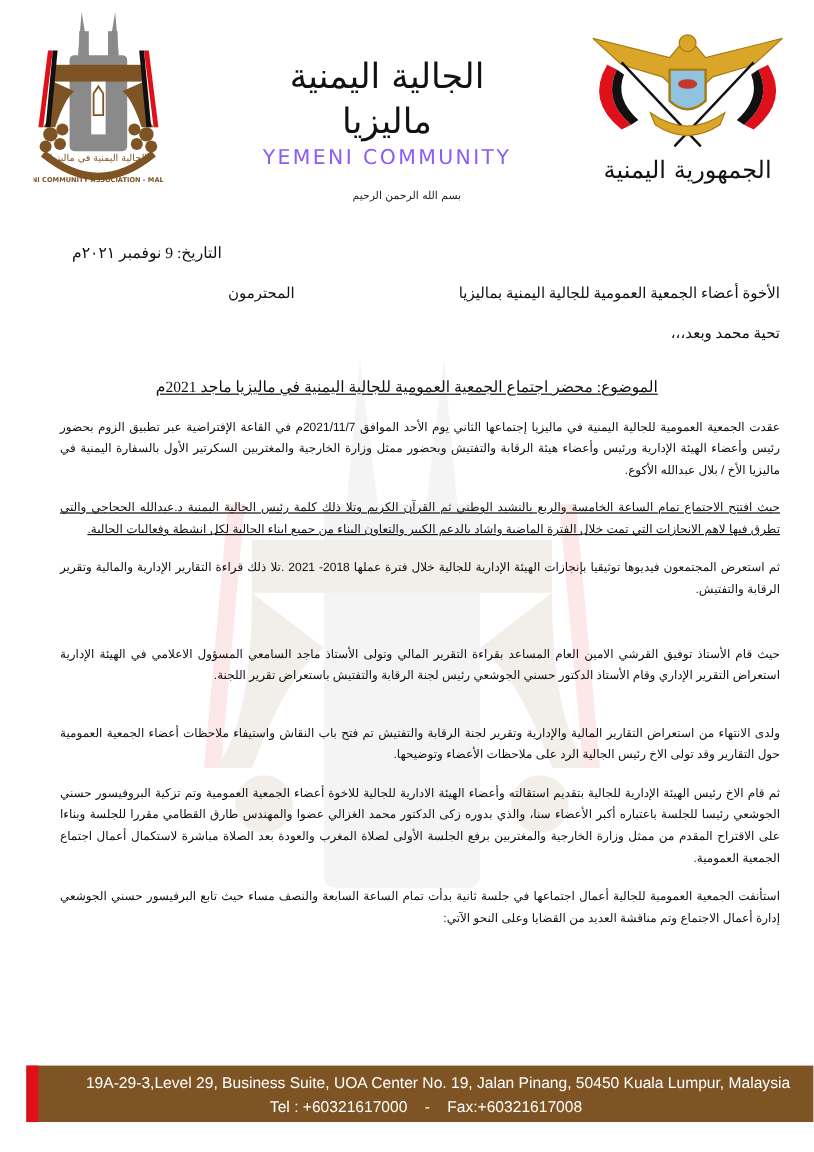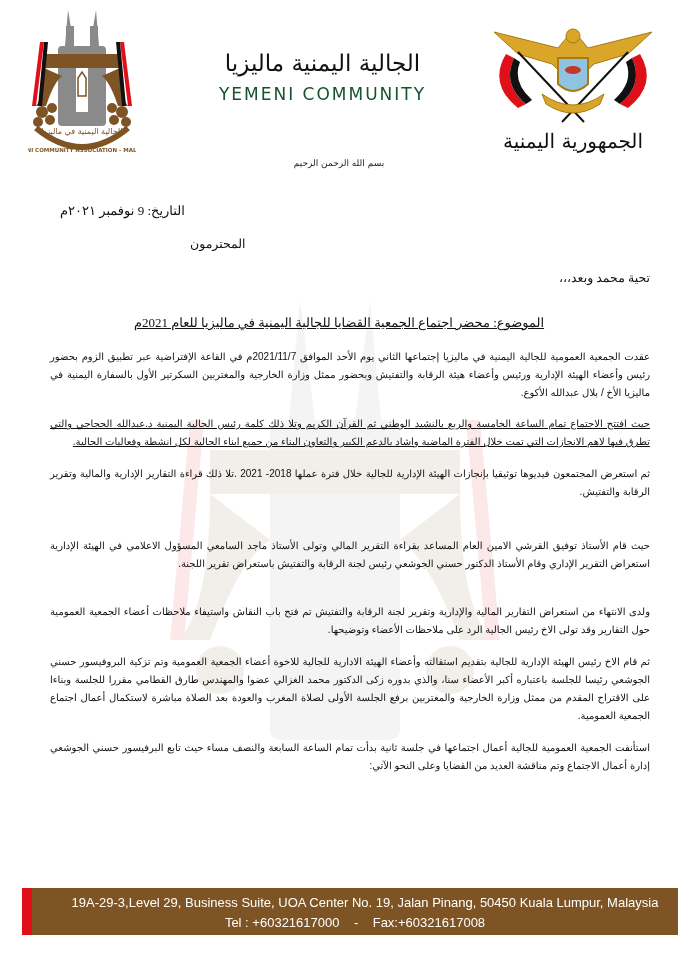--- a/index.html
+++ b/index.html
@@ -4,22 +4,22 @@
 <style>
   html, body { margin: 0; padding: 0; }
   body {
     width: 678px; height: 960px; background: #ffffff; position: relative; overflow: hidden;
     font-family: "DejaVu Sans", sans-serif; color: #111;
   }
   .header { position: absolute; top: 0; left: 0; width: 678px; height: 175px; }
   .logo-left { position: absolute; left: 28px; top: 6px; width: 108px; height: 150px; }
   .logo-right { position: absolute; left: 488px; top: 24px; width: 170px; height: 130px; }
   .brand { position: absolute; left: 205px; top: 44px; width: 235px; text-align: center; }
-  .brand-ar { font-family: "DejaVu Serif", serif; font-size: 23px; line-height: 38px; color: #111; direction: rtl; }
-  .brand-en1 { font-family: "DejaVu Sans", sans-serif; font-size: 17px; letter-spacing: 2px; line-height: 20px; color: #14532d; margin-top: 2px; }
+  .brand-ar { font-family: "DejaVu Serif", serif; font-size: 29px; line-height: 38px; color: #111; direction: rtl; }
+  .brand-en1 { font-family: "DejaVu Sans", sans-serif; font-size: 17px; letter-spacing: 2px; line-height: 20px; color: #8b5cf6; margin-top: 2px; }
   .brand-en2 { font-family: "DejaVu Sans", sans-serif; font-size: 17px; letter-spacing: 0.4px; line-height: 20px; color: #222; }
   .basmala { position: absolute; top: 158px; left: 0; width: 678px; text-align: center; font-size: 9px; color: #222; direction: rtl; font-family: "DejaVu Serif", serif; }
 
   .watermark { position: absolute; left: 170px; top: 300px; width: 330px; height: 520px; opacity: 0.09; }
 
   .doc { position: absolute; left: 50px; width: 600px; direction: rtl; text-align: right; }
   .date { position: absolute; top: 203px; left: 60px; font-size: 13px; font-family: "Liberation Serif", serif; direction: rtl; }
   .addr { top: 236px; font-size: 12.5px; font-family: "Liberation Serif", serif; }
   .addr .respect { position: absolute; left: 140px; top: 0; }
   .greet { top: 270px; font-size: 12.5px; font-family: "Liberation Serif", serif; }
@@ -119,27 +119,28 @@
   <path d="M290 194 Q290 300 320 340 L290 340 Q260 260 230 240 Z" fill="#7e5424"></path>
   <polygon points="20,120 0,340 14,340 34,120" fill="#e0101b"></polygon>
   <polygon points="310,120 330,340 316,340 296,120" fill="#e0101b"></polygon>
   <circle cx="50" cy="370" r="24" fill="#7e5424"></circle>
   <circle cx="280" cy="370" r="24" fill="#7e5424"></circle>
 </svg>
 
 <div class="date">التاريخ: 9 نوفمبر ٢٠٢١م</div>
 
 <div class="doc addr">
+  <span>الأخوة أعضاء الجمعية العمومية للجالية اليمنية بماليزيا</span>
   <span class="respect">المحترمون</span>
 </div>
 
 <div class="doc greet">تحية محمد وبعد،،،</div>
 
 <div class="subject">
-  <span>الموضوع: محضر اجتماع الجمعية القضايا للجالية اليمنية في ماليزيا للعام 2021م</span>
+  <span>الموضوع: محضر اجتماع الجمعية العمومية للجالية اليمنية في ماليزيا ماجد 2021م</span>
 </div>
 
 <p class="doc para p1" style="margin:0">عقدت الجمعية العمومية للجالية اليمنية في ماليزيا إجتماعها الثاني يوم الأحد الموافق 2021/11/7م في القاعة الإفتراضية عبر تطبيق الزوم بحضور رئيس وأعضاء الهيئة الإدارية ورئيس وأعضاء هيئة الرقابة والتفتيش وبحضور ممثل وزارة الخارجية والمغتربين السكرتير الأول بالسفارة اليمنية في ماليزيا الأخ / بلال عبدالله الأكوع.</p>
 <p class="doc para p2" style="margin:0">حيث افتتح الاجتماع تمام الساعة الخامسة والربع بالنشيد الوطني ثم القرآن الكريم وتلا ذلك كلمة رئيس الجالية اليمنية د.عبدالله الحجاجي والتي تطرق فيها لاهم الانجازات التي تمت خلال الفترة الماضية واشاد بالدعم الكبير والتعاون البناء من جميع ابناء الجالية لكل انشطة وفعاليات الجالية.</p>
 <p class="doc para p3" style="margin:0">ثم استعرض المجتمعون فيديوها توثيقيا بإنجازات الهيئة الإدارية للجالية خلال فترة عملها 2018- 2021 .تلا ذلك قراءة التقارير الإدارية والمالية وتقرير الرقابة والتفتيش.</p>
 <p class="doc para p4" style="margin:0">حيث قام الأستاذ توفيق القرشي الامين العام المساعد بقراءة التقرير المالي وتولى الأستاذ ماجد السامعي المسؤول الاعلامي في الهيئة الإدارية استعراض التقرير الإداري وقام الأستاذ الدكتور حسني الجوشعي رئيس لجنة الرقابة والتفتيش باستعراض تقرير اللجنة.</p>
 <p class="doc para p5" style="margin:0">ولدى الانتهاء من استعراض التقارير المالية والإدارية وتقرير لجنة الرقابة والتفتيش تم فتح باب النقاش واستيفاء ملاحظات أعضاء الجمعية العمومية حول التقارير وقد تولى الاخ رئيس الجالية الرد على ملاحظات الأعضاء وتوضيحها.</p>
 <p class="doc para p6" style="margin:0">ثم قام الاخ رئيس الهيئة الإدارية للجالية بتقديم استقالته وأعضاء الهيئة الادارية للجالية للاخوة أعضاء الجمعية العمومية وتم تزكية البروفيسور حسني الجوشعي رئيسا للجلسة باعتباره أكبر الأعضاء سنا، والذي بدوره زكى الدكتور محمد الغزالي عضوا والمهندس طارق القطامي مقررا للجلسة وبناءا على الاقتراح المقدم من ممثل وزارة الخارجية والمغتربين برفع الجلسة الأولى لصلاة المغرب والعودة بعد الصلاة مباشرة لاستكمال أعمال اجتماع الجمعية العمومية.</p>
 <p class="doc para p7" style="margin:0">استأنفت الجمعية العمومية للجالية أعمال اجتماعها في جلسة ثانية بدأت تمام الساعة السابعة والنصف مساء حيث تابع البرفيسور حسني الجوشعي إدارة أعمال الاجتماع وتم مناقشة العديد من القضايا وعلى النحو الآتي:</p>
 

